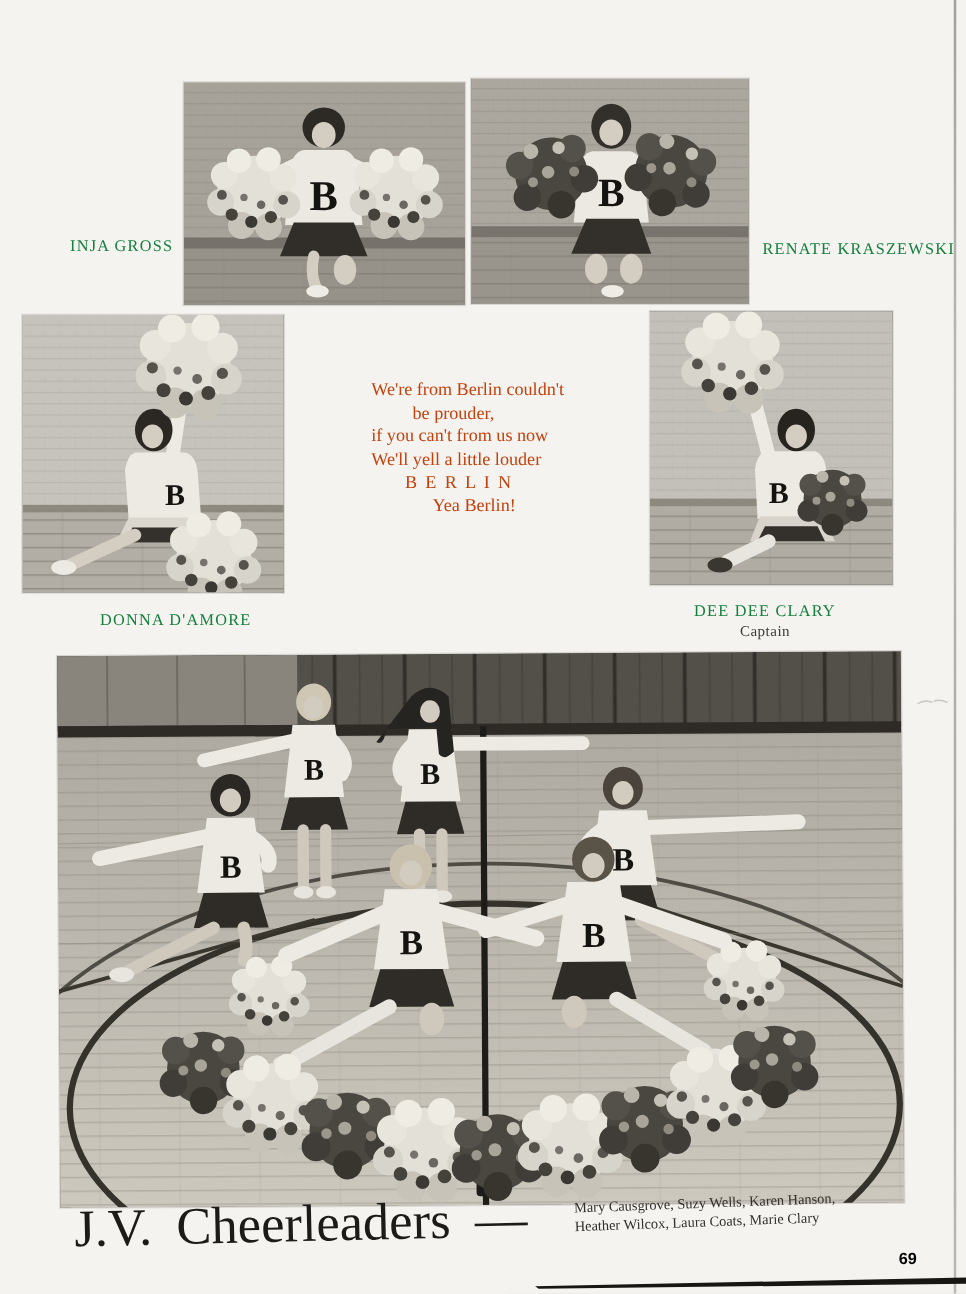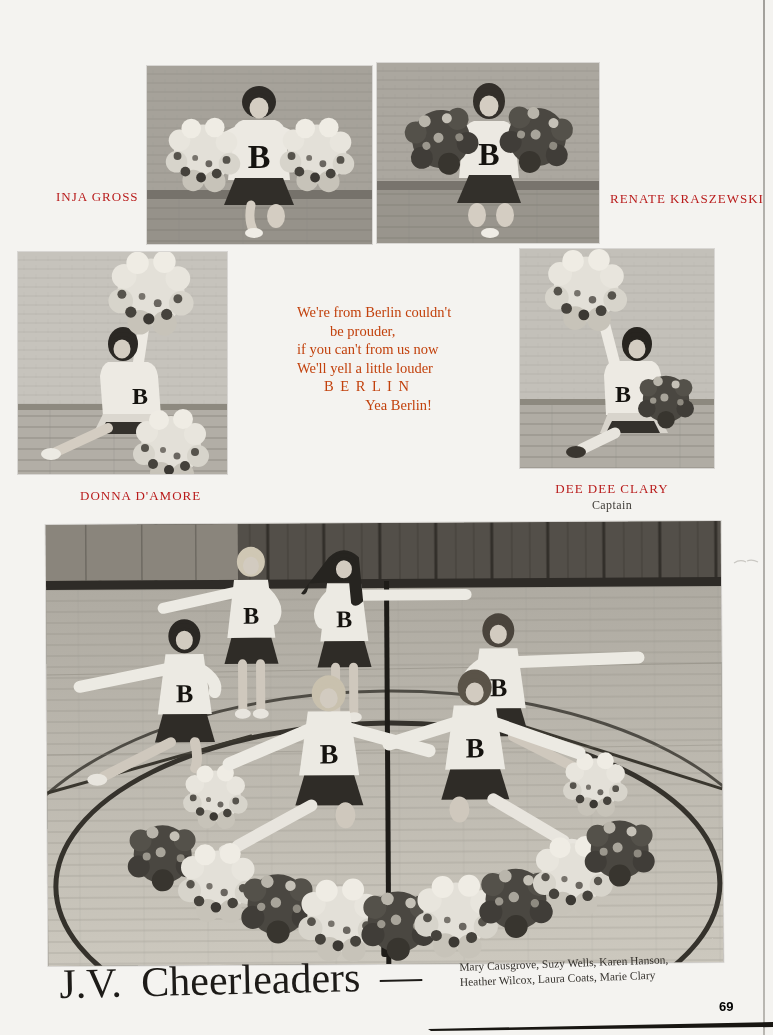--- a/index.html
+++ b/index.html
@@ -7,31 +7,31 @@
     position:relative; width:773px; height:1035px; margin:0 auto;
     background:#f4f3f0; overflow:hidden;
     font-family:"Liberation Serif", serif; color:#2e2c29;
   }
   .photo {
     position:absolute; overflow:hidden; background:#a5a19a;
     box-shadow: inset 0 0 16px rgba(25,22,18,.22), 0 0 0 1px rgba(60,56,50,.15);
   }
   .photo svg { display:block; width:100%; height:100%; }
   .label {
-    position:absolute; font-size:13px; letter-spacing:1px; color:#b91c1c;
+    position:absolute; font-size:13px; letter-spacing:1px; color:#15803d;
     white-space:nowrap;
   }
   .poem {
     position:absolute; left:297px; top:303px; font-size:14.5px;
     line-height:18.6px; color:#c2410c; white-space:nowrap;
   }
   .poem .ln { display:block; }
   .poem .ind1 { margin-left:33px; }
   .poem .ind2 { margin-left:27px; letter-spacing:1.5px; }
-  .poem .ind3 { margin-left:49px;text-align:center; }
+  .poem .ind3 { margin-left:49px; }
   .cap-center { text-align:center; }
   .cap-block { position:absolute; left:532px; top:481px; width:160px; color:#3e3b36; }
   .cap-block .role { font-size:12px; letter-spacing:.4px; margin-top:1px; }
   .footer-title {
     position:absolute; left:60px; top:960px; font-size:42px; color:#1d1b18;
     word-spacing:9px; transform:rotate(-1.3deg); transform-origin:left bottom;
     white-space:nowrap;
   }
   .footer-names {
     position:absolute; left:459px; top:960px; font-size:11.5px; line-height:14.5px;

